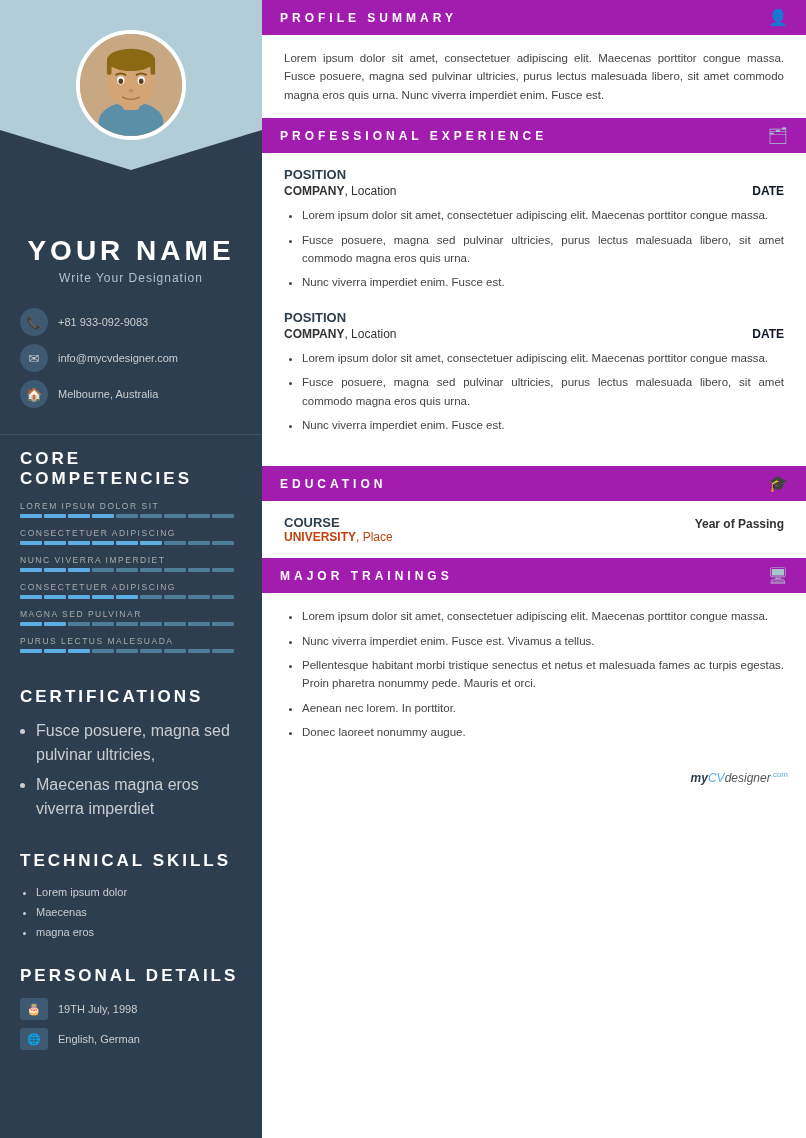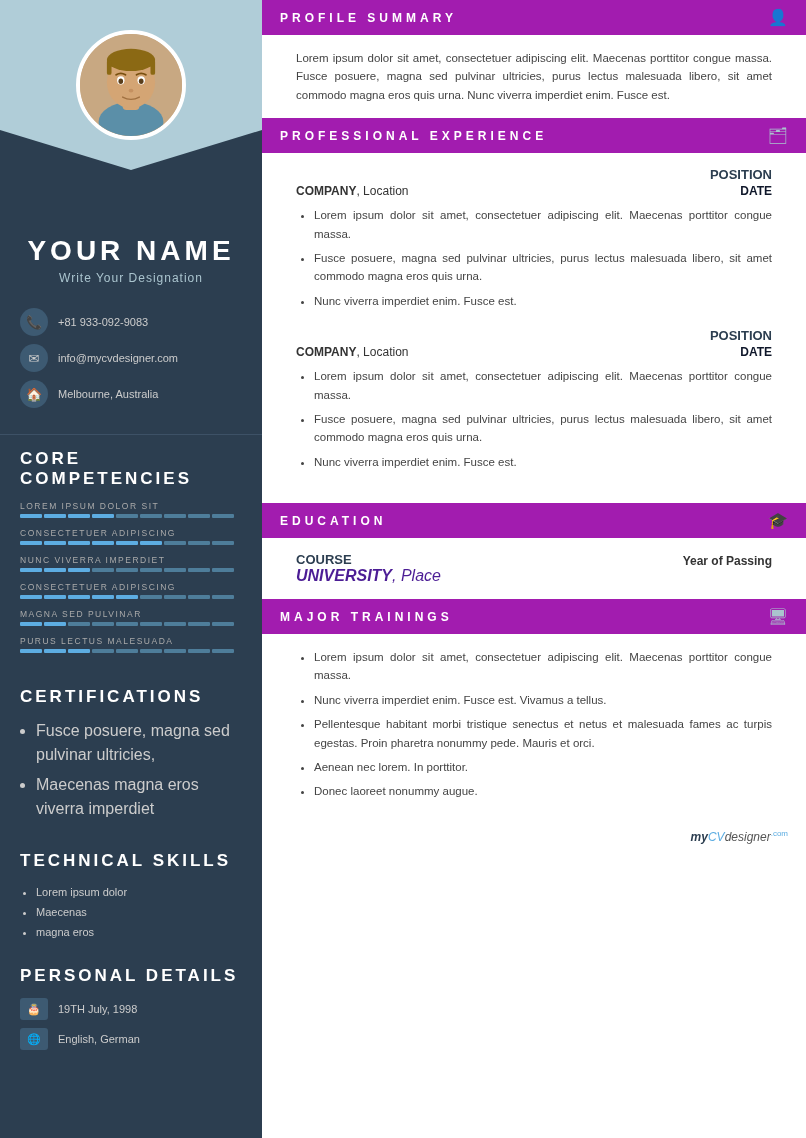--- a/index.html
+++ b/index.html
@@ -223,41 +223,40 @@
       font-weight: 700;
       text-transform: uppercase;
     }
 
     .section-header .header-icon {
       font-size: 16px;
       color: #aac4ce;
     }
 
     .section-body {
-      padding: 14px 34px;
+      padding: 14px 22px;
     }
 
     .profile-text {
       font-size: 11.5px;
       color: #444;
       line-height: 1.6;
       text-align: justify;
     }
 
     .exp-entry {
       margin-bottom: 18px;
     }
 
     .exp-position {
       font-size: 13px;
       font-weight: 700;
       color: #2c3e50;
       text-transform: uppercase;
       margin-bottom: 2px;
-      text-align: right;
     }
 
     .exp-company-row {
       display: flex;
       justify-content: space-between;
       align-items: baseline;
       margin-bottom: 8px;
     }
 
     .exp-company {
@@ -295,23 +294,22 @@
     }
 
     .edu-left .edu-course {
       font-size: 13px;
       font-weight: 700;
       color: #2c3e50;
       text-transform: uppercase;
     }
 
     .edu-left .edu-university {
-      font-size: 16px;
-      color: #4c1d95;
-      font-style: italic;
+      font-size: 12px;
+      color: #c2410c;
     }
 
     .edu-left .edu-university strong {
       font-weight: 700;
     }
 
     .edu-year {
       font-size: 12px;
       font-weight: 700;
       color: #333;

